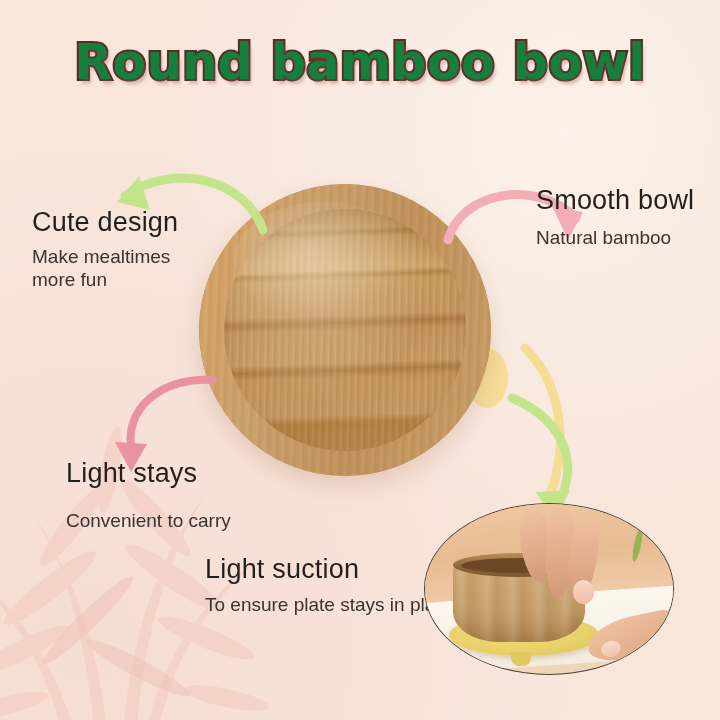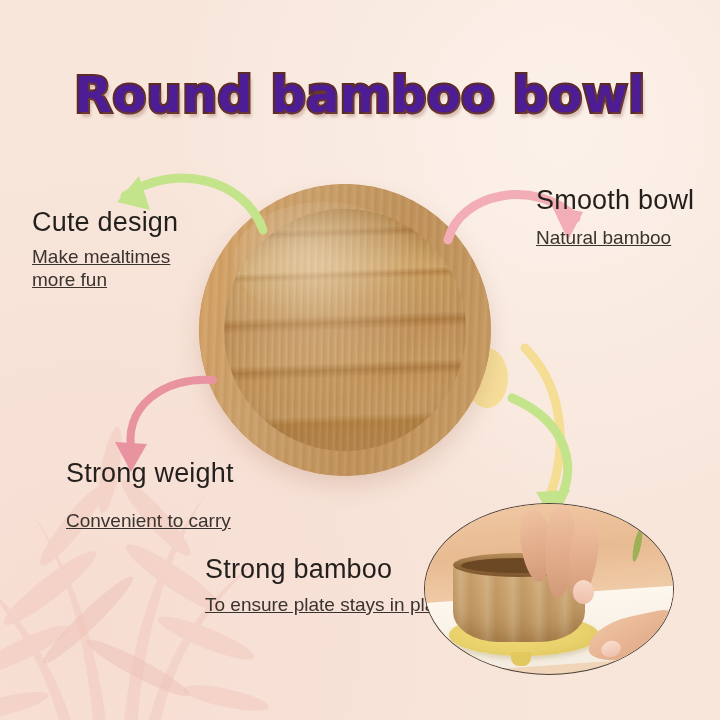--- a/index.html
+++ b/index.html
@@ -48,25 +48,24 @@
     left: 0;
     width: 720px;
     text-align: center;
   }
   .title {
     display: inline-block;
     font-family: "DejaVu Sans", sans-serif;
     font-size: 49px;
     font-weight: bold;
     letter-spacing: 0.5px;
-    color: #4c1d95;
+    color: #15803d;
     -webkit-text-stroke: 4px #5d2b25;
     paint-order: stroke fill;
     text-shadow: 3px 5px 3px rgba(140,90,75,.30);
-    margin-top: 33px;
   }
 
   
   .bowl {
     position: absolute;
     left: 199px;
     top: 184px;
     width: 292px;
     height: 292px;
     border-radius: 50%;
@@ -192,21 +191,20 @@
     color: #231f1c;
     letter-spacing: .2px;
     line-height: 1.1;
   }
   .feature p {
     margin: 7px 0 0 0;
     font-size: 19px;
     color: #3a332e;
     line-height: 1.22;
     white-space: pre-line;
-    text-decoration: underline;
   }
 
   #feature-cute   { left: 32px;  top: 208px; }
   #feature-smooth { left: 536px; top: 186px; }
   #feature-light  { left: 66px;  top: 459px; }
   #feature-strong { left: 205px; top: 555px; }
 
   #feature-smooth p { margin-top: 10px; }
   #feature-light  p { margin-top: 20px; }
   #feature-strong p { margin-top: 8px; font-size: 19px; }
@@ -397,26 +395,26 @@
     <p>Make mealtimes
 more fun</p>
   </div>
 
   <div class="feature" id="feature-smooth">
     <h2>Smooth bowl</h2>
     <p>Natural bamboo</p>
   </div>
 
   <div class="feature" id="feature-light">
-    <h2>Strong weight</h2>
+    <h2>Light stays</h2>
     <p>Convenient to carry</p>
   </div>
 
   <div class="feature" id="feature-strong">
-    <h2>Strong bamboo</h2>
+    <h2>Light suction</h2>
     <p>To ensure plate stays in place</p>
   </div>
 
   <div class="inset">
     <div class="inset-scene">
       <div class="scene-wall"></div>
       <div class="scene-plantleaf"></div>
       <div class="scene-table"></div>
 
       <div class="suction-pad"></div>

